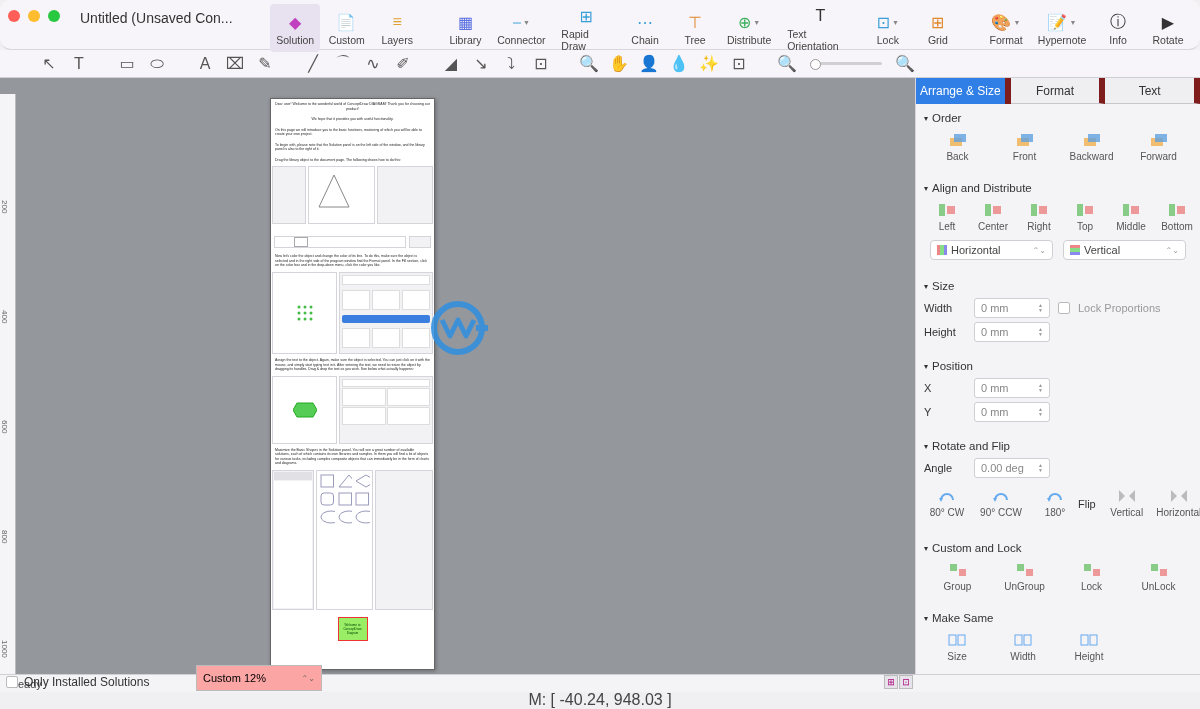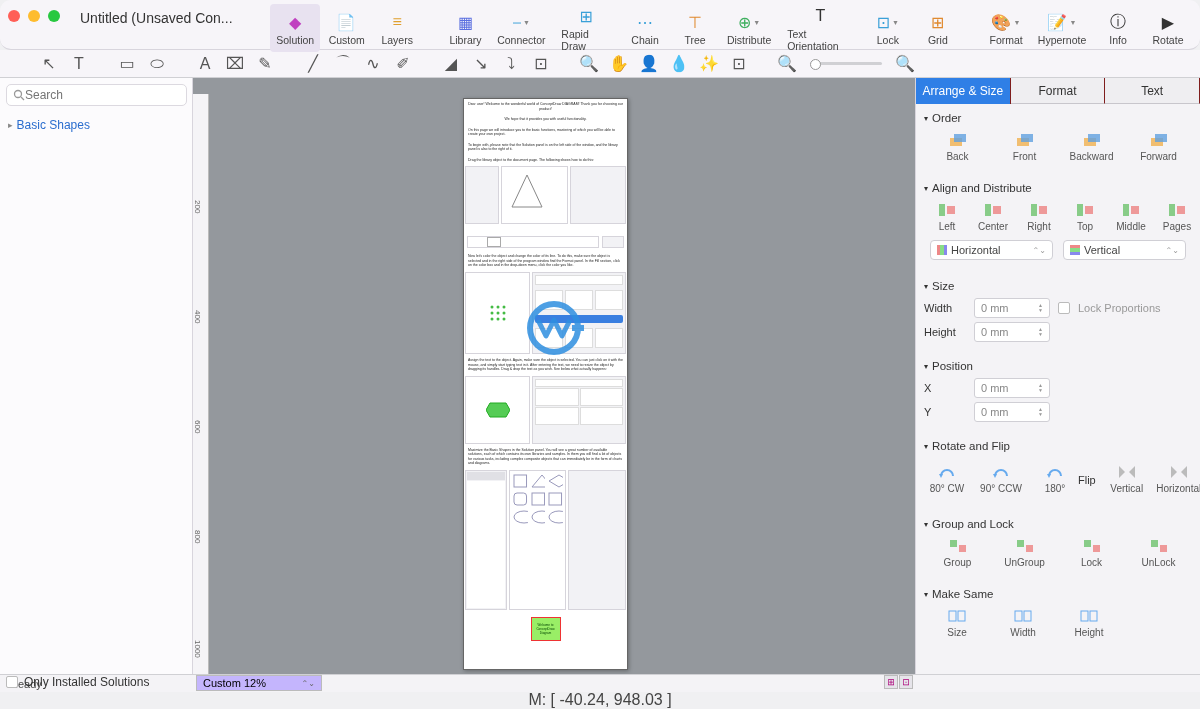--- a/index.html
+++ b/index.html
@@ -37,36 +37,36 @@
 .rnum{position:absolute;font-size:8px;color:#666;}
 .rtick{position:absolute;background:#999;}
 .page { position: absolute; left: 270px; top: 20px; width: 165px; height: 572px; background: #fff; border: 1px solid #666; box-shadow: 1px 1px 4px rgba(0,0,0,.3); }
 .doc-txt{font-size:3.5px;color:#222;line-height:1.3; text-align:center;padding:3px 4px;}
 .doc-txt.l{text-align:left;}
 .panel-thumb{background:#f2f2f5;border:1px solid #d6d4db;margin:1px;}
 .watermark{position:absolute;left:50%;top:42%;transform:translate(-50%,-50%);width:60px;height:60px;opacity:.85;z-index:3;}
 
 .right { width: 285px; background: #f4f3f6; border-left: 1px solid #d8d5dd; display: flex; flex-direction: column; }
 .tabs { display: flex; height: 26px; }
-.tab { flex: 1; display: flex; align-items: center; justify-content: center; font-size: 12px; color: #333; border-right: 1px solid #7f1d1d; border-bottom: 1px solid #c8c6cc; cursor: pointer; background:#efeef1; }
+.tab { flex: 1; display: flex; align-items: center; justify-content: center; font-size: 12px; color: #333; border-right: 6px solid #7f1d1d; border-bottom: 1px solid #c8c6cc; cursor: pointer; background:#efeef1; }
 .tab.active { background: #2f7fe6; color: #fff; border-bottom:none;}
 .sec { padding: 4px 8px 8px 8px; }
 .sec-hdr { display: flex; align-items: center; font-size: 11.5px; color: #333; padding: 4px 0; gap:4px;}
 .icon-row { display: flex; justify-content: space-around; padding: 4px 0; }
 .icon-btn { display: flex; flex-direction: column; align-items: center; font-size: 10px; color: #555; cursor: pointer; min-width:46px;}
 .icon-btn .ic { width: 20px; height: 16px; margin-bottom: 3px; }
 .prop-row { display: flex; align-items: center; padding: 2px 0; gap: 8px; }
 .prop-lbl { font-size: 11px; color: #333; width: 42px; }
 .num-in { flex: 1; height: 20px; background: #fff; border: 1px solid #d0cfd5; border-radius: 3px; display: flex; align-items: center; padding: 0 6px; font-size: 11px; color: #888; max-width:76px; justify-content:space-between;}
 .stepper{display:flex;flex-direction:column;font-size:5px;color:#999;line-height:5px;}
 .cbx{width:12px;height:12px;border:1px solid #bbb;border-radius:2px;background:#fff;}
 .sel{height:20px;background:#fff;border:1px solid #d0cfd5;border-radius:4px;display:flex;align-items:center;padding:0 6px;font-size:11px;color:#444;gap:4px;}
 
 .footer { height: 18px; background: #f4f3f6; border-top: 1px solid #d0d0d4; display: flex; align-items: center; padding: 0 10px; font-size: 11px; color: #444; }
-.zoom-sel { position:absolute; left:196px; bottom:18px; width:126px;height:16px;background:#c4b5fd;border:1px solid #bbb;font-size:11px;display:flex;align-items:center;padding:0 6px;justify-content:space-between;}
+.zoom-sel { position:absolute; left:196px; bottom:18px; width:126px;height:26px;background:#fca5a5;border:1px solid #bbb;font-size:11px;display:flex;align-items:center;padding:0 6px;justify-content:space-between;}
 .only-installed { position:absolute;left:6px;bottom:20px;display:flex;align-items:center;gap:6px;font-size:12px;color:#333;}
 .mini-btns{position:absolute;right:287px;bottom:20px;display:flex;gap:1px;}
 .mini-btn{width:14px;height:14px;background:#e6e4ea;border:1px solid #bbb;font-size:9px;display:flex;align-items:center;justify-content:center;color:#a07;}
 .coord{position:absolute;left:50%;transform:translateX(-50%);bottom:0;font-size:16px;color:#444;}
 
 svg { display: block; }
 </style>
 </head>
 <body>
 
@@ -221,36 +221,20 @@
       <span>🔍</span>
     </div>
     <div class="zoom-slider"></div>
     <div class="t2-btn">
       <span>🔍</span>
     </div>
   </div>
 
 <div class="main">
 
-  <div class="left">
-    <div class="search-row">
-      <div class="search">
-        <svg width="12" height="12" viewBox="0 0 12 12">
-            <circle cx="5" cy="5" r="3.5" fill="none" stroke="#999" stroke-width="1.3"></circle>
-            <line x1="8" y1="8" x2="11" y2="11" stroke="#999" stroke-width="1.3"></line>
-          </svg>
-        <input placeholder="Search" style="">
-      </div>
-      <div style="width:16px;height:16px;background:#a040c0;border-radius:3px;"></div>
-    </div>
-    <div class="solh">
-      <span style="font-size:9px;color:#888;">▸</span>
-      <span>Basic Shapes</span>
-    </div>
-  </div>
 
   <div class="canvas-area">
     <div class="ruler-v" id="ruler-v">
         <div class="rnum" style="top: 106px; left: 0px; writing-mode: vertical-rl;">200</div>
         <div class="rnum" style="top: 216px; left: 0px; writing-mode: vertical-rl;">400</div>
         <div class="rnum" style="top: 326px; left: 0px; writing-mode: vertical-rl;">600</div>
         <div class="rnum" style="top: 436px; left: 0px; writing-mode: vertical-rl;">800</div>
         <div class="rnum" style="top: 546px; left: 0px; writing-mode: vertical-rl;">1000</div>
       </div>
     <div class="page">
@@ -478,21 +462,21 @@
             </div>
             <span>Middle</span>
           </div>
           <div class="icon-btn">
             <div class="ic">
               <svg width="20" height="16">
                 <rect x="2" y="2" width="6" height="12" fill="#8c8"></rect>
                 <rect x="10" y="4" width="8" height="8" fill="#e99"></rect>
               </svg>
             </div>
-            <span>Pages</span>
+            <span>Bottom</span>
           </div>
         </div>
       <div style="display:flex;gap:10px;padding:4px 6px;">
         <div class="sel" style="flex:1;">
             <div style="width:10px;height:10px;background:linear-gradient(90deg,#e88 33%,#8d8 33% 66%,#88e 66%);"></div>
             <span>Horizontal</span>
             <span style="margin-left:auto;font-size:8px;color:#999;">⌃⌄</span>
           </div>
         <div class="sel" style="flex:1;">
             <div style="width:10px;height:10px;background:linear-gradient(#e88 33%,#8d8 33% 66%,#88e 66%);"></div>
@@ -544,20 +528,27 @@
             <div class="stepper">▲<br>▼</div>
           </div>
       </div>
     </div>
 
     <div class="sec">
       <div class="sec-hdr">
           <span style="font-size:8px;">▾</span>
           <span>Rotate and Flip</span>
         </div>
+      <div class="prop-row">
+        <div class="prop-lbl">Angle</div>
+        <div class="num-in">
+            <span>0.00 deg</span>
+            <div class="stepper">▲<br>▼</div>
+          </div>
+      </div>
       <div style="display:flex;align-items:flex-end;padding:4px 0;">
         <div class="icon-row" id="rotate-row" style="flex:1;justify-content:flex-start;gap:8px;">
             <div class="icon-btn">
               <div class="ic">
                 <svg width="20" height="16">
                   <path d="M4 12 A6 6 0 1 1 16 12" fill="none" stroke="#6ae" stroke-width="2"></path>
                   <polygon points="2,10 6,10 4,14" fill="#6ae"></polygon>
                 </svg>
               </div>
               <span>80° CW</span>
@@ -601,21 +592,21 @@
               </div>
               <span>Horizontal</span>
             </div>
           </div>
       </div>
     </div>
 
     <div class="sec">
       <div class="sec-hdr">
           <span style="font-size:8px;">▾</span>
-          <span>Group and Lock</span>
+          <span>Custom and Lock</span>
         </div>
       <div class="icon-row" id="grouplock-row">
           <div class="icon-btn">
             <div class="ic">
               <svg width="20" height="16">
                 <rect x="2" y="2" width="7" height="7" fill="#8c8"></rect>
                 <rect x="11" y="7" width="7" height="7" fill="#e99"></rect>
               </svg>
             </div>
             <span>Group</span>

